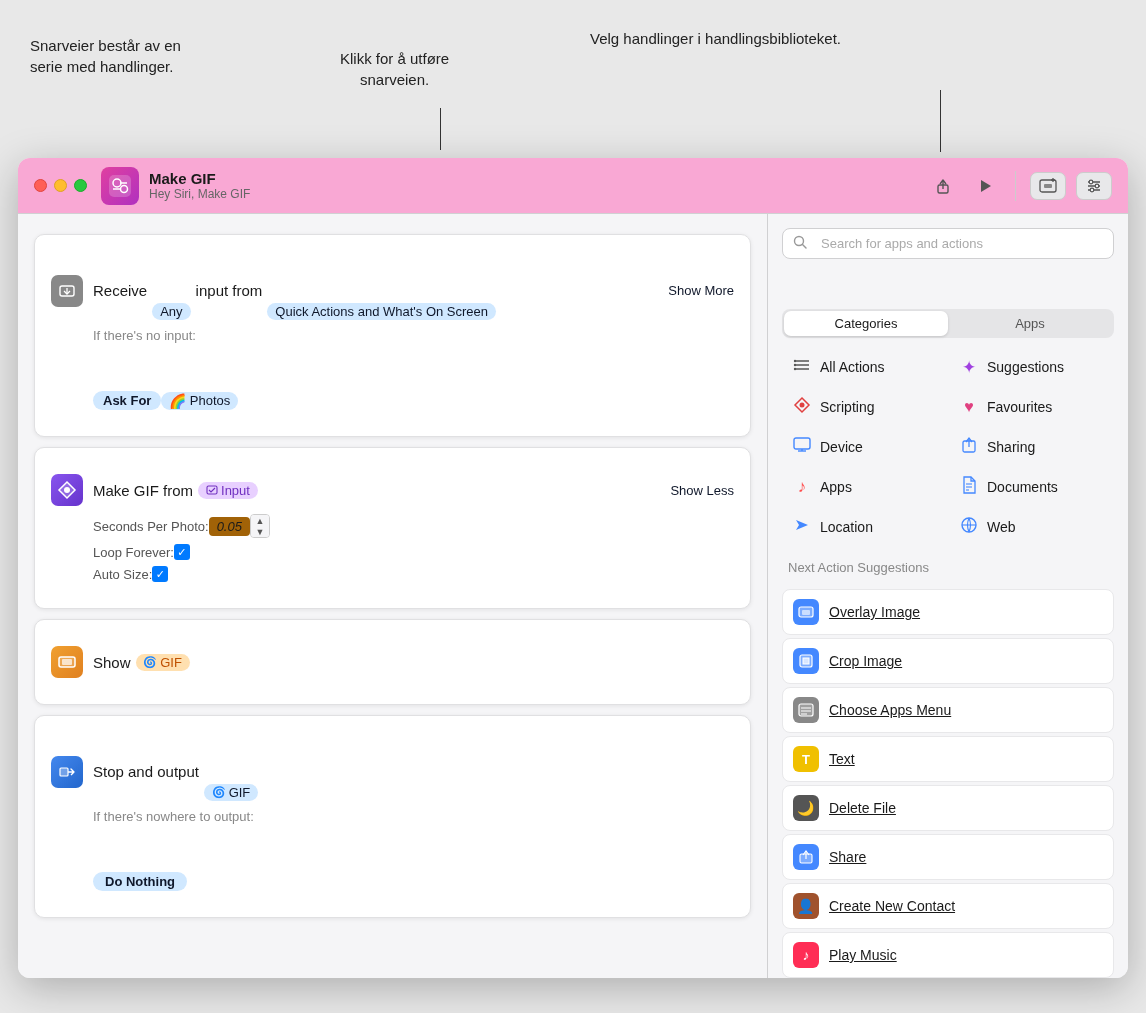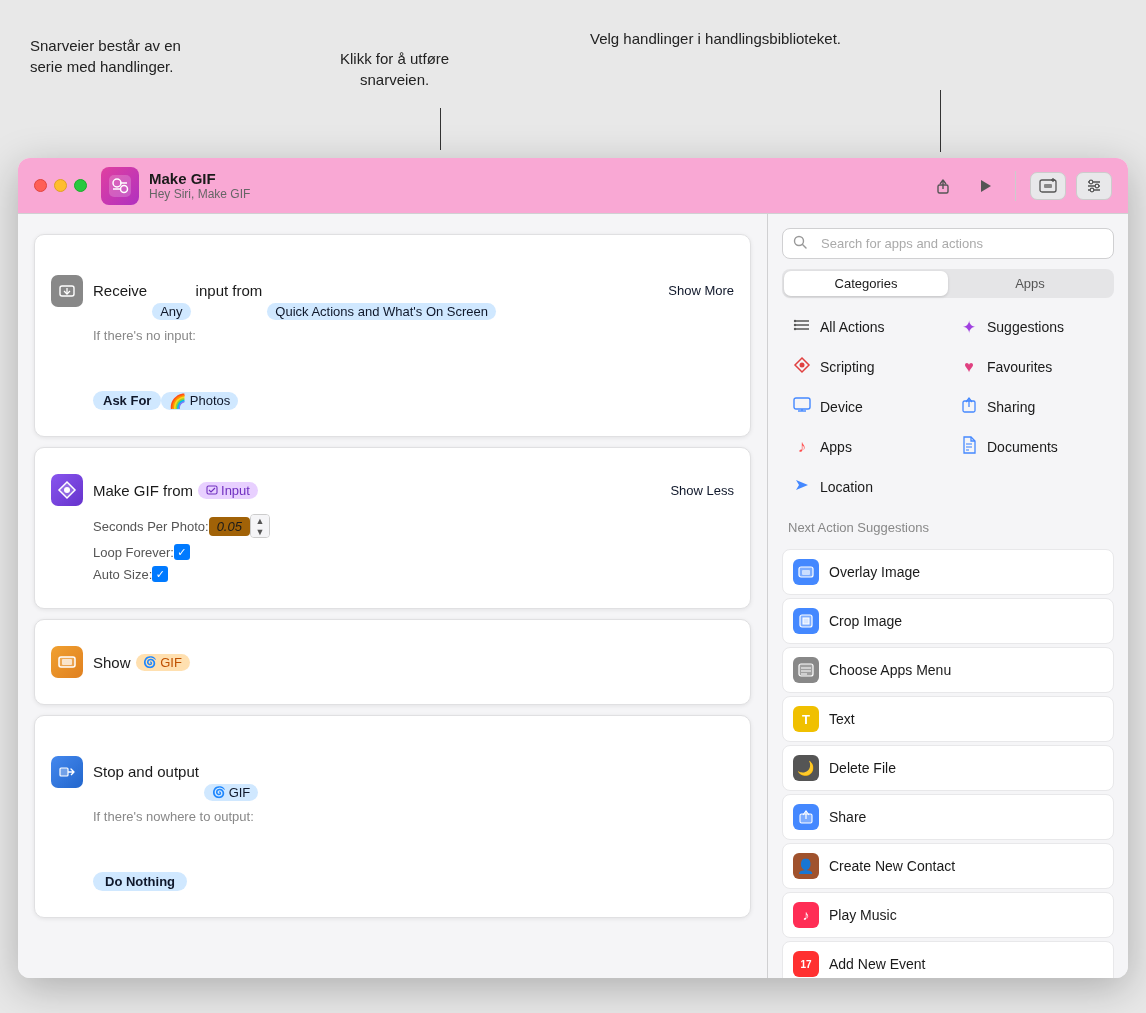--- a/index.html
+++ b/index.html
@@ -295,20 +295,21 @@
     }
 
     .search-input::placeholder { color: #aaa; }
 
     
     .tab-bar {
       display: flex;
       background: #e5e5e7;
       border-radius: 8px;
       padding: 2px;
+      margin-top: 40px;
     }
 
     .tab {
       flex: 1;
       text-align: center;
       padding: 5px 0;
       font-size: 13px;
       font-weight: 500;
       cursor: pointer;
       border-radius: 7px;
@@ -372,20 +373,21 @@
       display: flex;
       align-items: center;
       justify-content: center;
       font-size: 14px;
       flex-shrink: 0;
     }
 
     .sug-label {
       font-size: 14px;
       color: #1a1a1a;
+      text-decoration: underline;
     }
   </style>
 </head>
 <body>
 
 <div class="annotation-text" style="left:30px; top:35px;">
   <span>Snarveier består av en</span><br>
   <span>serie med handlinger.</span>
 </div>
 
@@ -670,20 +672,32 @@
 
         <div class="category-item">
           <span class="cat-icon" style="color:#4488FF;">
             <svg width="16" height="18" viewBox="0 0 16 18" fill="none">
               <polygon points="2,4 14,9 2,14 5,9" fill="#4488FF"></polygon>
             </svg>
           </span>
           <span>Location</span>
         </div>
 
+        <div class="category-item">
+          <span class="cat-icon" style="color:#4488FF;">
+            <svg width="18" height="18" viewBox="0 0 18 18" fill="none">
+              <circle cx="9" cy="9" r="7" stroke="#4488FF" stroke-width="1.4" fill="none"></circle>
+              <path d="M9 2 Q12 9 9 16" stroke="#4488FF" stroke-width="1.1" fill="none"></path>
+              <path d="M9 2 Q6 9 9 16" stroke="#4488FF" stroke-width="1.1" fill="none"></path>
+              <line x1="2" y1="9" x2="16" y2="9" stroke="#4488FF" stroke-width="1.1"></line>
+              <ellipse cx="9" cy="9" rx="7" ry="2" stroke="none"></ellipse>
+            </svg>
+          </span>
+          <span>Web</span>
+        </div>
       </div>
 
       <div class="section-header">Next Action Suggestions</div>
 
       <div>
 
         <div class="suggestion-item">
           <div class="sug-icon" style="background:#4488FF;">
             <svg width="16" height="16" viewBox="0 0 16 16" fill="none">
               <rect x="1" y="3" width="14" height="10" rx="2" fill="rgba(255,255,255,0.3)" stroke="white" stroke-width="1.2"></rect>

